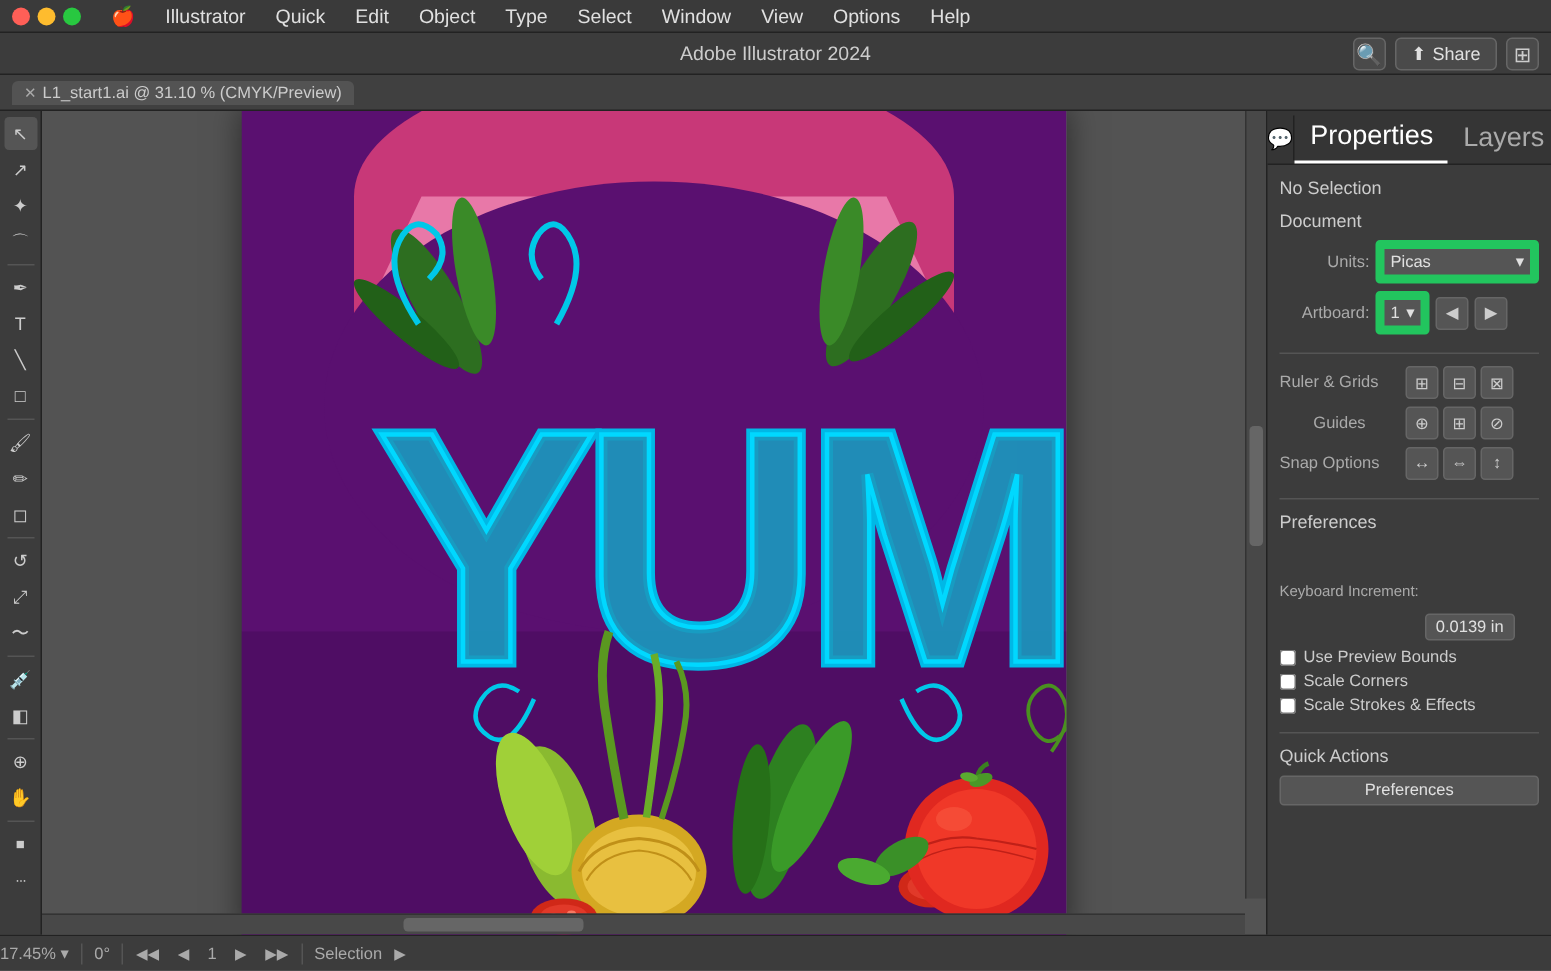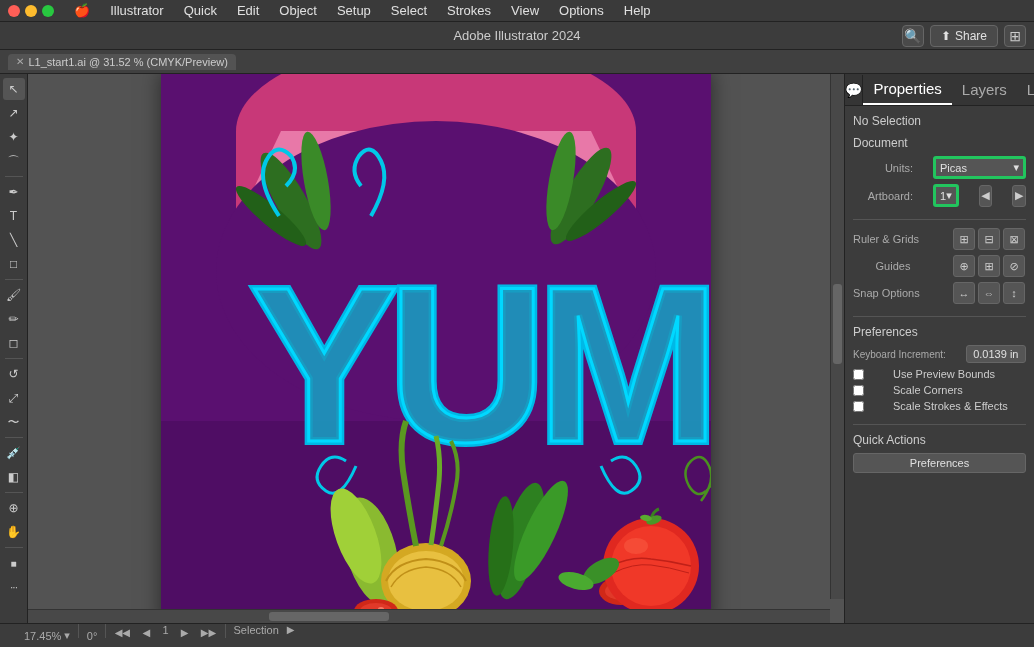--- a/index.html
+++ b/index.html
@@ -80,98 +80,98 @@
 
     
     #right-panel {
       width: 190px; background: #3c3c3c; border-left: 1px solid #222;
       display: flex; flex-direction: column;
     }
     #panel-tabs {
       display: flex; background: #353535; border-bottom: 1px solid #222;
       align-items: center;
     }
-    .panel-tab { padding: 6px 10px; font-size: 15px; color: #aaa; cursor: pointer; }
+    .panel-tab { padding: 6px 10px; font-size: 18px; color: #aaa; cursor: pointer; }
     .panel-tab.active { color: #fff; border-bottom: 2px solid #fff; }
     #panel-chat { width: 24px; height: 30px; display: flex; align-items: center; justify-content: center; color: #aaa; font-size: 14px; border-right: 1px solid #222; cursor: pointer; }
 
     #panel-content { flex: 1; padding: 8px; overflow-y: auto; }
     .panel-section { margin-bottom: 12px; }
-    .panel-row { display: flex; align-items: center; margin-bottom: 5px; gap: 20px; }
+    .panel-row { display: flex; align-items: center; margin-bottom: 5px; gap: 4px; }
     .panel-label { font-size: 11px; color: #aaa; min-width: 60px; text-align: right; }
     .panel-select {
-      background: #555; border: 3px solid #22c55e; border-radius: 3px;
+      background: #555; border: 6px solid #22c55e; border-radius: 3px;
       color: #e0e0e0; font-size: 11px; padding: 2px 4px; flex: 1;
       display: flex; align-items: center; justify-content: space-between; cursor: pointer;
     }
     .panel-number {
       background: #555; border: 1px solid #666; border-radius: 3px;
-      color: #e0e0e0; font-size: 11px; padding: 2px 4px; width: 40px; text-align: center;
+      color: #e0e0e0; font-size: 11px; padding: 2px 4px; width: 40px; text-align: center; margin-top: 48px;
     }
     .panel-btn {
       background: #555; border: 1px solid #666; border-radius: 3px;
       color: #e0e0e0; font-size: 11px; padding: 3px 8px; cursor: pointer; flex: 1; text-align: center;
     }
     .panel-icon-row { display: flex; gap: 3px; }
     .panel-icon-btn { width: 22px; height: 22px; background: #555; border: 1px solid #666; border-radius: 3px; display: flex; align-items: center; justify-content: center; cursor: pointer; font-size: 11px; color: #ccc; }
     .checkbox-row { display: flex; align-items: center; gap: 5px; margin-bottom: 4px; }
     .checkbox-row input[type=checkbox] { width: 11px; height: 11px; }
-    .checkbox-label { font-size: 11px; color: #ccc; margin-left: 24px; }
+    .checkbox-label { font-size: 11px; color: #ccc; }
     .panel-divider { height: 1px; background: #555; margin: 8px 0; }
     .no-selection { font-size: 12px; color: #ccc; margin-bottom: 8px; }
     .section-header { font-size: 12px; color: #ccc; margin-bottom: 6px; }
 
     
     #status-bar {
       width: 100%; height: 24px; background: #3c3c3c;
-      display: flex; padding: 0 24px;
+      display: flex; align-items: center; padding: 0 0;
       border-top: 1px solid #222; font-size: 11px; color: #aaa; gap: 8px;
     }
     .status-item { display: flex; align-items: center; gap: 3px; }
     .status-divider { width: 1px; height: 14px; background: #555; }
     .nav-btn { width: 16px; height: 16px; display: flex; align-items: center; justify-content: center; cursor: pointer; color: #aaa; font-size: 10px; }
   </style>
 </head>
 <body>
 
 <div id="menu-bar">
   <div class="mac-dots">
     <div class="mac-dot red"></div>
     <div class="mac-dot yellow"></div>
     <div class="mac-dot green"></div>
   </div>
   <span class="menu-item">🍎</span>
   <span class="menu-item">Illustrator</span>
   <span class="menu-item">Quick</span>
   <span class="menu-item">Edit</span>
   <span class="menu-item">Object</span>
-  <span class="menu-item">Setup</span>
+  <span class="menu-item">Type</span>
   <span class="menu-item">Select</span>
-  <span class="menu-item">Strokes</span>
+  <span class="menu-item">Window</span>
   <span class="menu-item">View</span>
   <span class="menu-item">Options</span>
   <span class="menu-item">Help</span>
 </div>
 
 <div id="title-bar">
   <span class="title">Adobe Illustrator 2024</span>
   <div id="title-bar-right">
     <div class="icon-btn">🔍</div>
     <button class="share-btn">
       <span>⬆</span>
       <span>Share</span>
     </button>
     <div class="icon-btn">⊞</div>
   </div>
 </div>
 
 <div id="tab-bar">
   <div class="tab">
     <span class="tab-close">✕</span>
-    <span>L1_start1.ai @ 31.52 % (CMYK/Preview)</span>
+    <span>L1_start1.ai @ 31.10 % (CMYK/Preview)</span>
   </div>
 </div>
 
 <div id="main">
 
   <div id="left-toolbar">
     <div class="tool-btn active" title="Selection">↖</div>
     <div class="tool-btn" title="Direct Selection">↗</div>
     <div class="tool-btn">✦</div>
     <div class="tool-btn">⌒</div>

